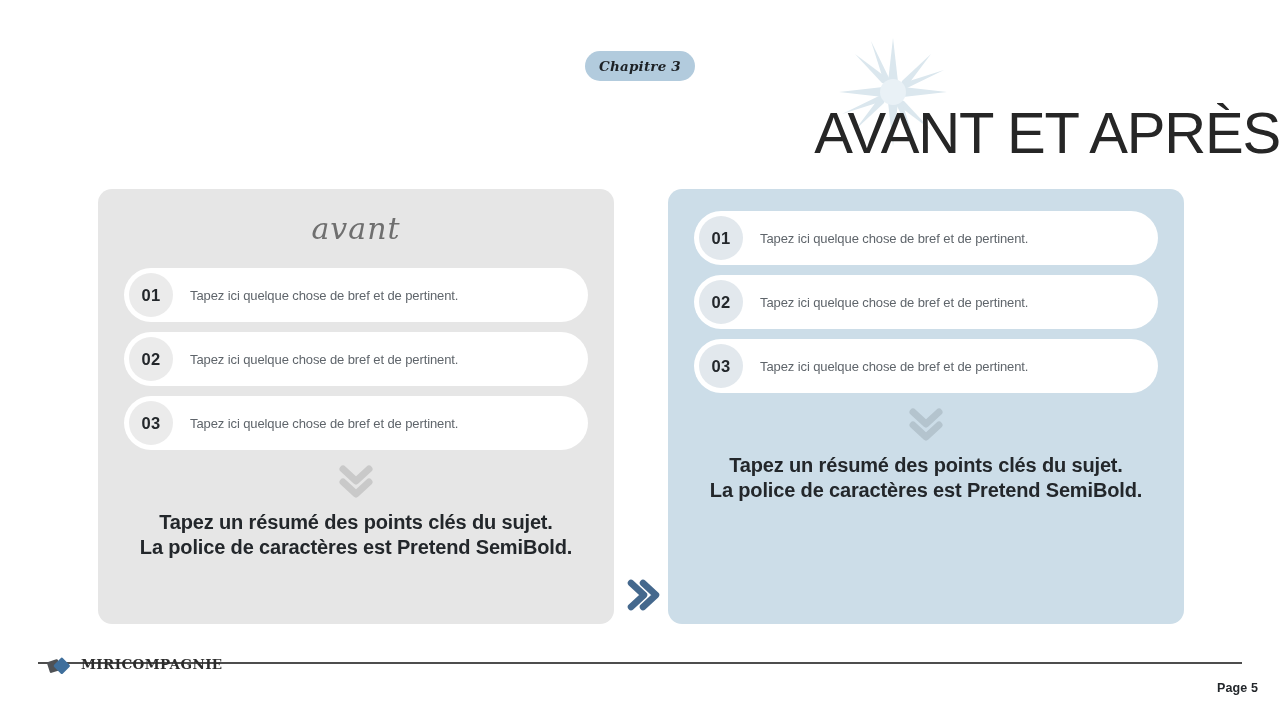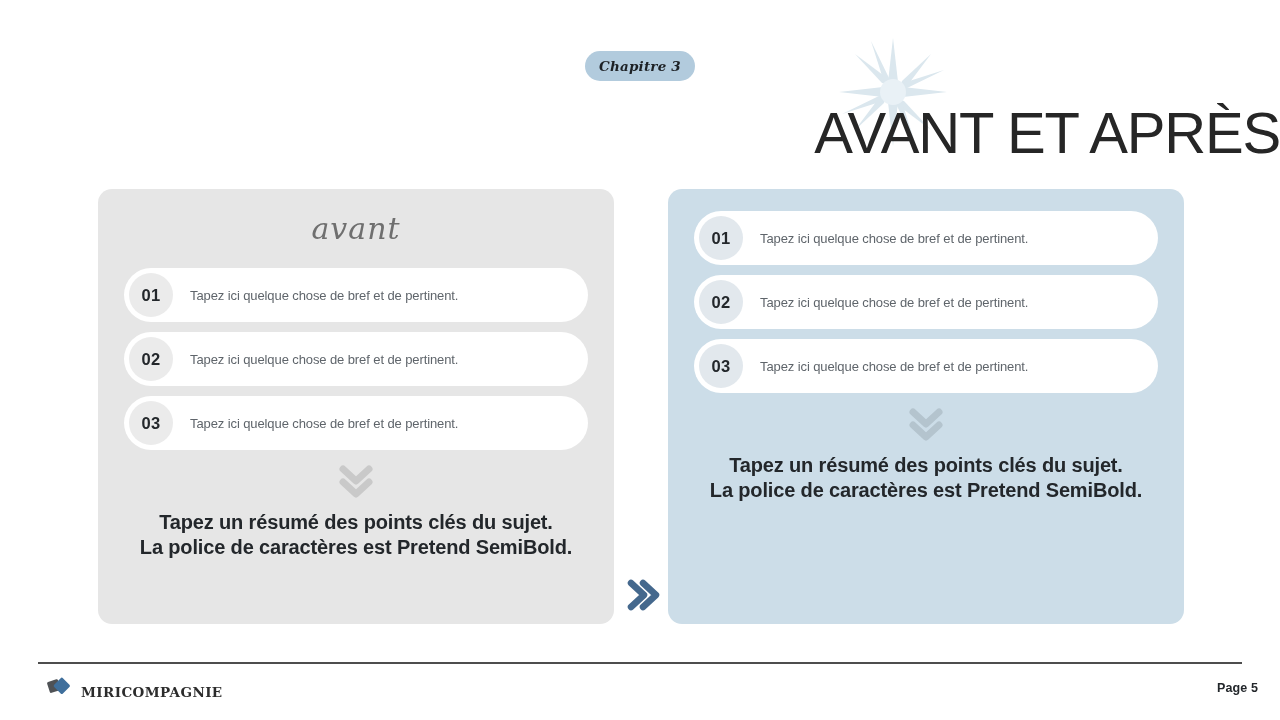--- a/index.html
+++ b/index.html
@@ -175,24 +175,24 @@
     left: 38px;
     top: 662px;
     width: 1204px;
     height: 2px;
     background: #4d4d4d;
   }
 
   .footer-brand {
     position: absolute;
     left: 46px;
-    top: 676px;
+    top: 656px;
     height: 24px;
     display: flex;
-    align-items: flex-end;
+    align-items: flex-start;
     gap: 9px;
   }
 
   .brand-name {
     font-family: "DejaVu Serif", serif;
     font-size: 13.5px;
     font-weight: 700;
     color: #2c2c2c;
     letter-spacing: 0.4px;
     font-variant: small-caps;

